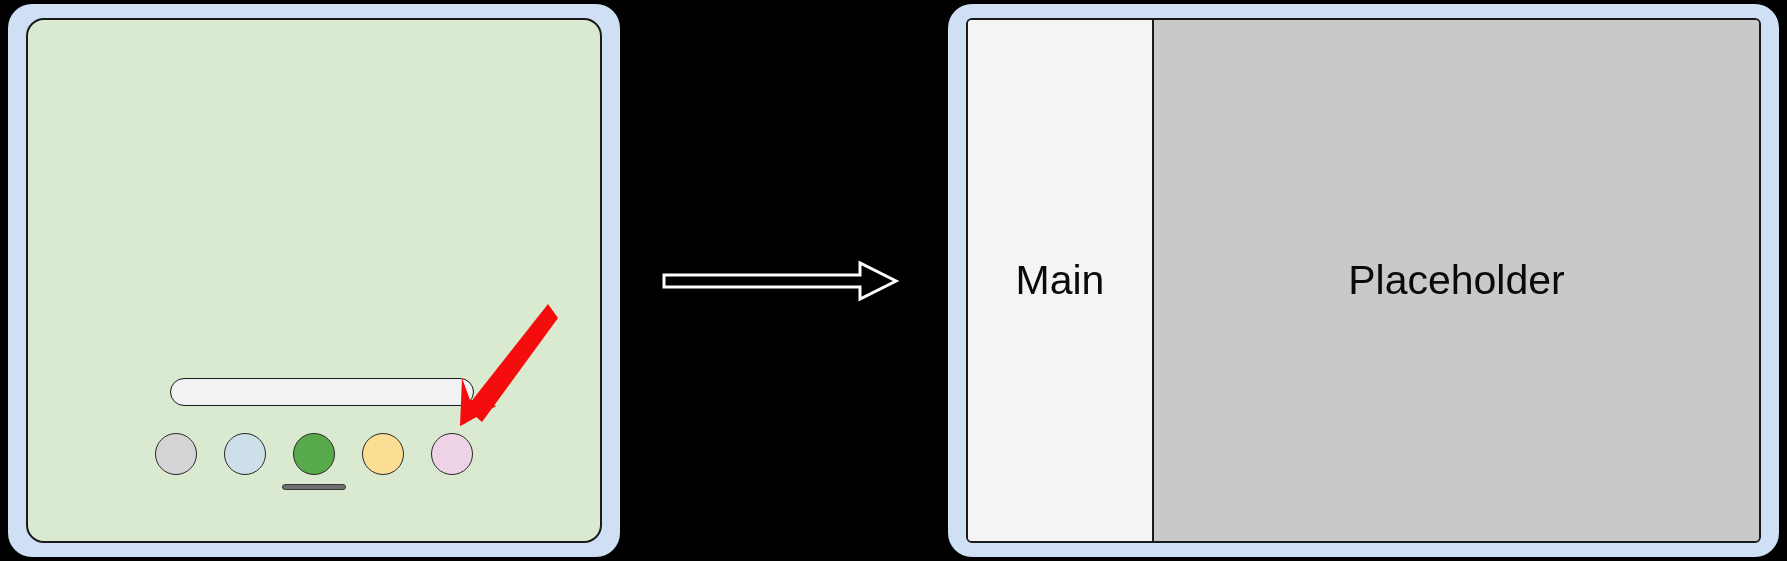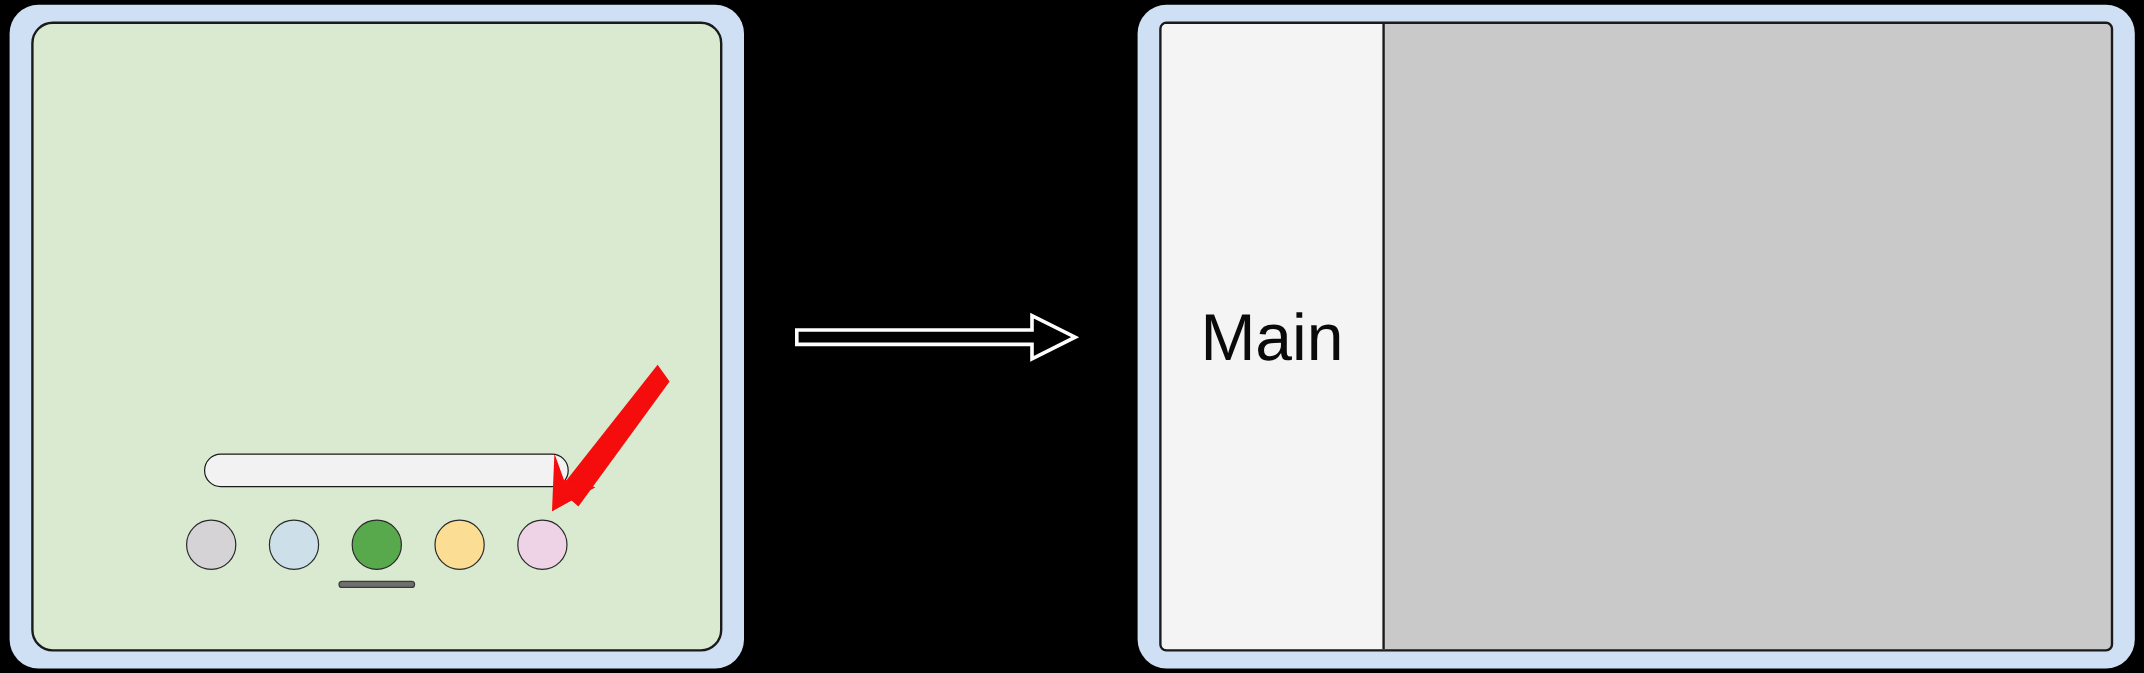--- a/index.html
+++ b/index.html
@@ -92,21 +92,21 @@
   .pane-main{
     width:23.5%;
     background:#f4f4f4;
     border-right:2px solid #1a1a1a;
   }
   .pane-placeholder{
     flex:1;
     background:#c9c9c9;
   }
   .pane-label{
-    font-size:55px;
+    font-size:41px;
     color:#0a0a0a;
     font-family:"Liberation Sans", sans-serif;
     font-weight:400;
     letter-spacing:0px;
     white-space:nowrap;
   }
 </style>
 </head>
 <body>
 
@@ -139,17 +139,20 @@
     <path d="M4,50 L200,50 L200,38 L236,56 L200,74 L200,62 L4,62 Z" fill="#000000" stroke="#ffffff" stroke-width="3" stroke-linejoin="miter"></path>
   </svg>
 
   <div class="device right">
     <div class="screen">
 
       <div class="pane pane-main">
         <span class="pane-label">Main</span>
       </div>
 
+      <div class="pane pane-placeholder">
+        <span class="pane-label">Placeholder</span>
+      </div>
 
     </div>
   </div>
 
 </div>
 
 </body></html>

